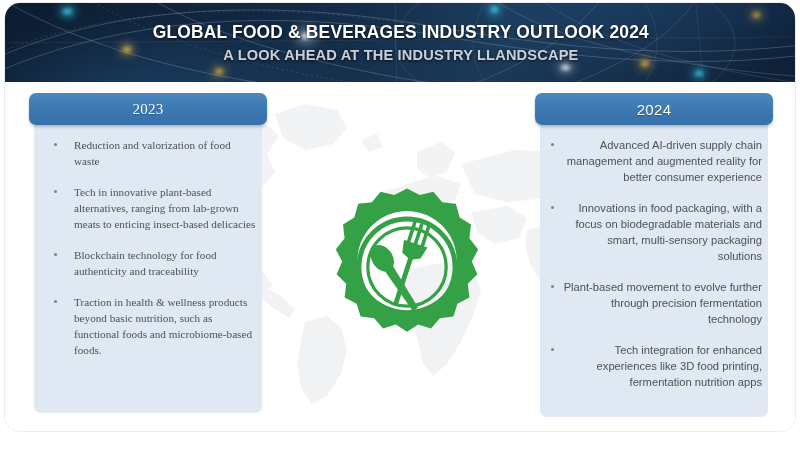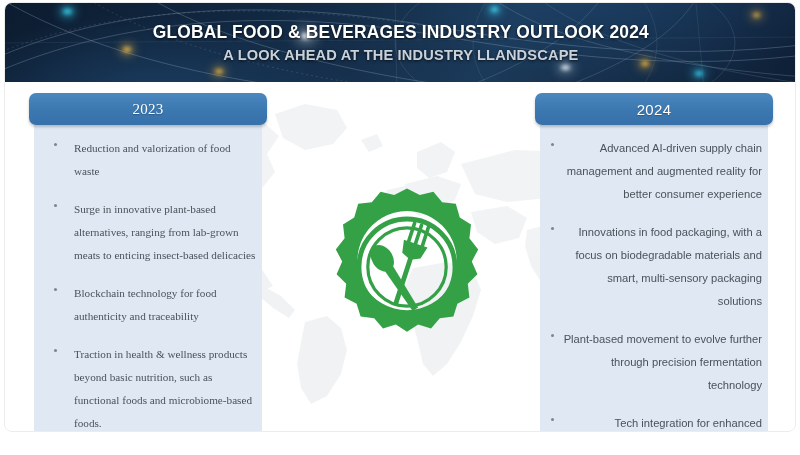--- a/index.html
+++ b/index.html
@@ -15,21 +15,21 @@
     background:#ffffff;
     overflow:hidden;
   }
 
   
   .panel{
     position:absolute;
     left:4px;top:2px;
     width:792px;height:430px;
     background:#ffffff;
-    border-radius:8px;
+    border-radius:16px;
     border:1px solid #ececec;
     overflow:hidden;
     box-sizing:border-box;
   }
 
   
   .header{
     position:absolute;
     left:0;top:0;
     width:792px;height:79px;
@@ -128,21 +128,21 @@
   .card.right .card-body{min-height:296px;}
 
   ul.bullets{
     list-style:none;
     margin:0;padding:0;
   }
   ul.bullets li{
     position:relative;
     color:#4a525a;
     font-size:11.2px;
-    line-height:23px;
+    line-height:16px;
     margin-bottom:15px;
   }
   ul.bullets li:last-child{margin-bottom:0;}
   ul.bullets li .bt{display:block;}
 
   
   .card.left ul.bullets li{padding-left:34px;}
   .card.left ul.bullets li:before{
     content:"";
     position:absolute;
@@ -298,21 +298,21 @@
       <div class="card left">
         <div class="card-head">
           <span class="card-head-label">2023</span>
         </div>
         <div class="card-body">
           <ul class="bullets">
             <li>
               <span class="bt">Reduction and valorization of food waste</span>
             </li>
             <li>
-              <span class="bt">Surge in innovative plant-based alternatives, ranging from lab-grown meats to enticing insect-based delicacies</span>
+              <span class="bt">Tech in innovative plant-based alternatives, ranging from lab-grown meats to enticing insect-based delicacies</span>
             </li>
             <li>
               <span class="bt">Blockchain technology for food authenticity and traceability</span>
             </li>
             <li>
               <span class="bt">Traction in health &amp; wellness products beyond basic nutrition, such as functional foods and microbiome-based foods.</span>
             </li>
           </ul>
         </div>
       </div>

